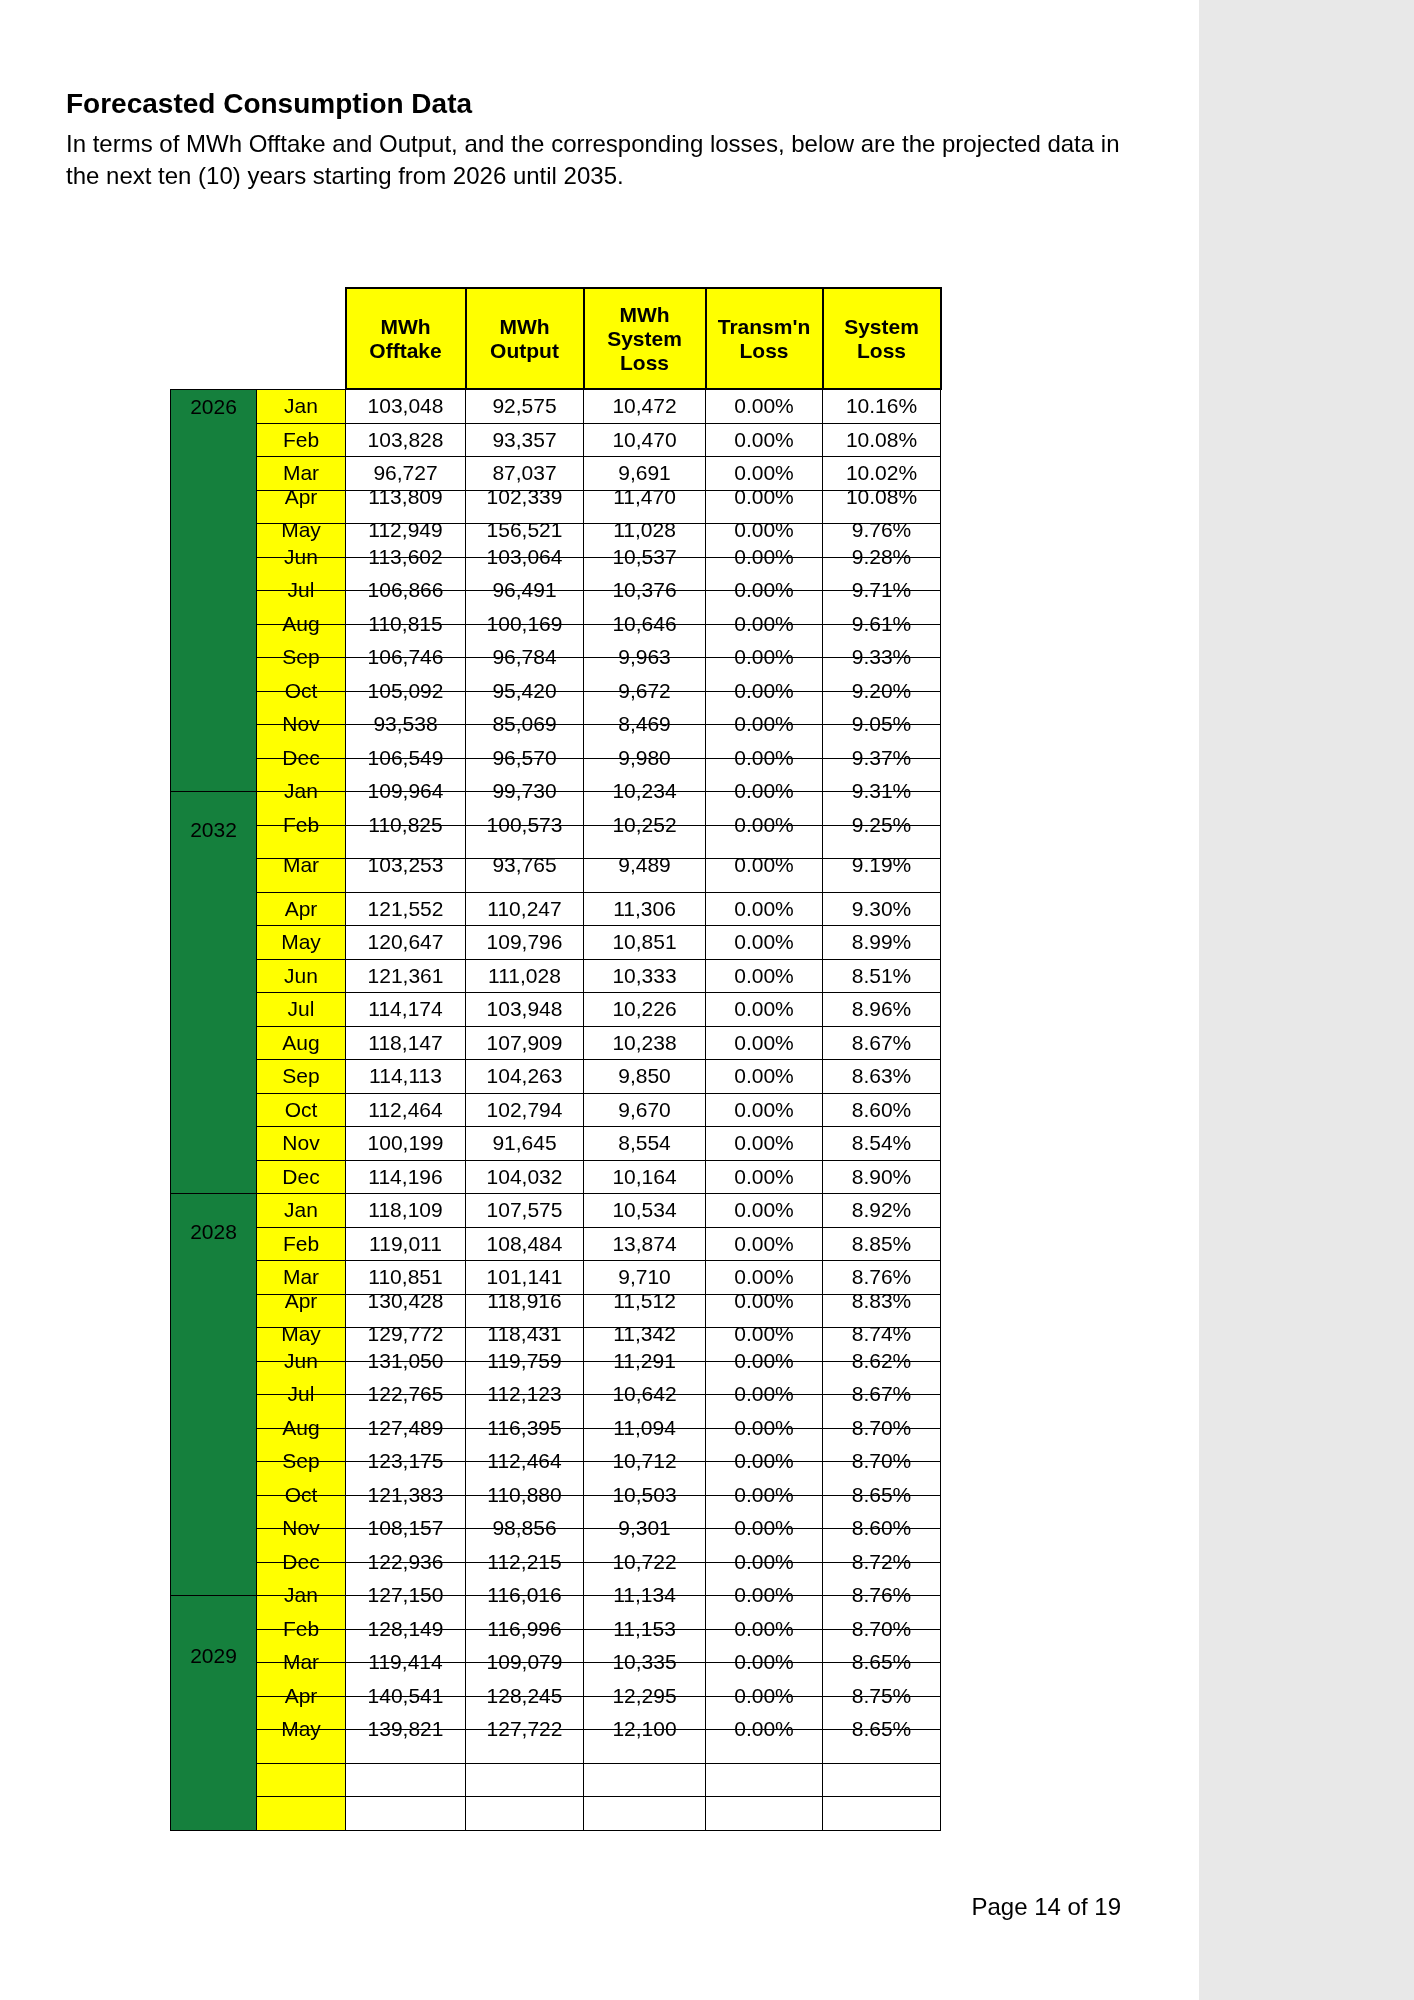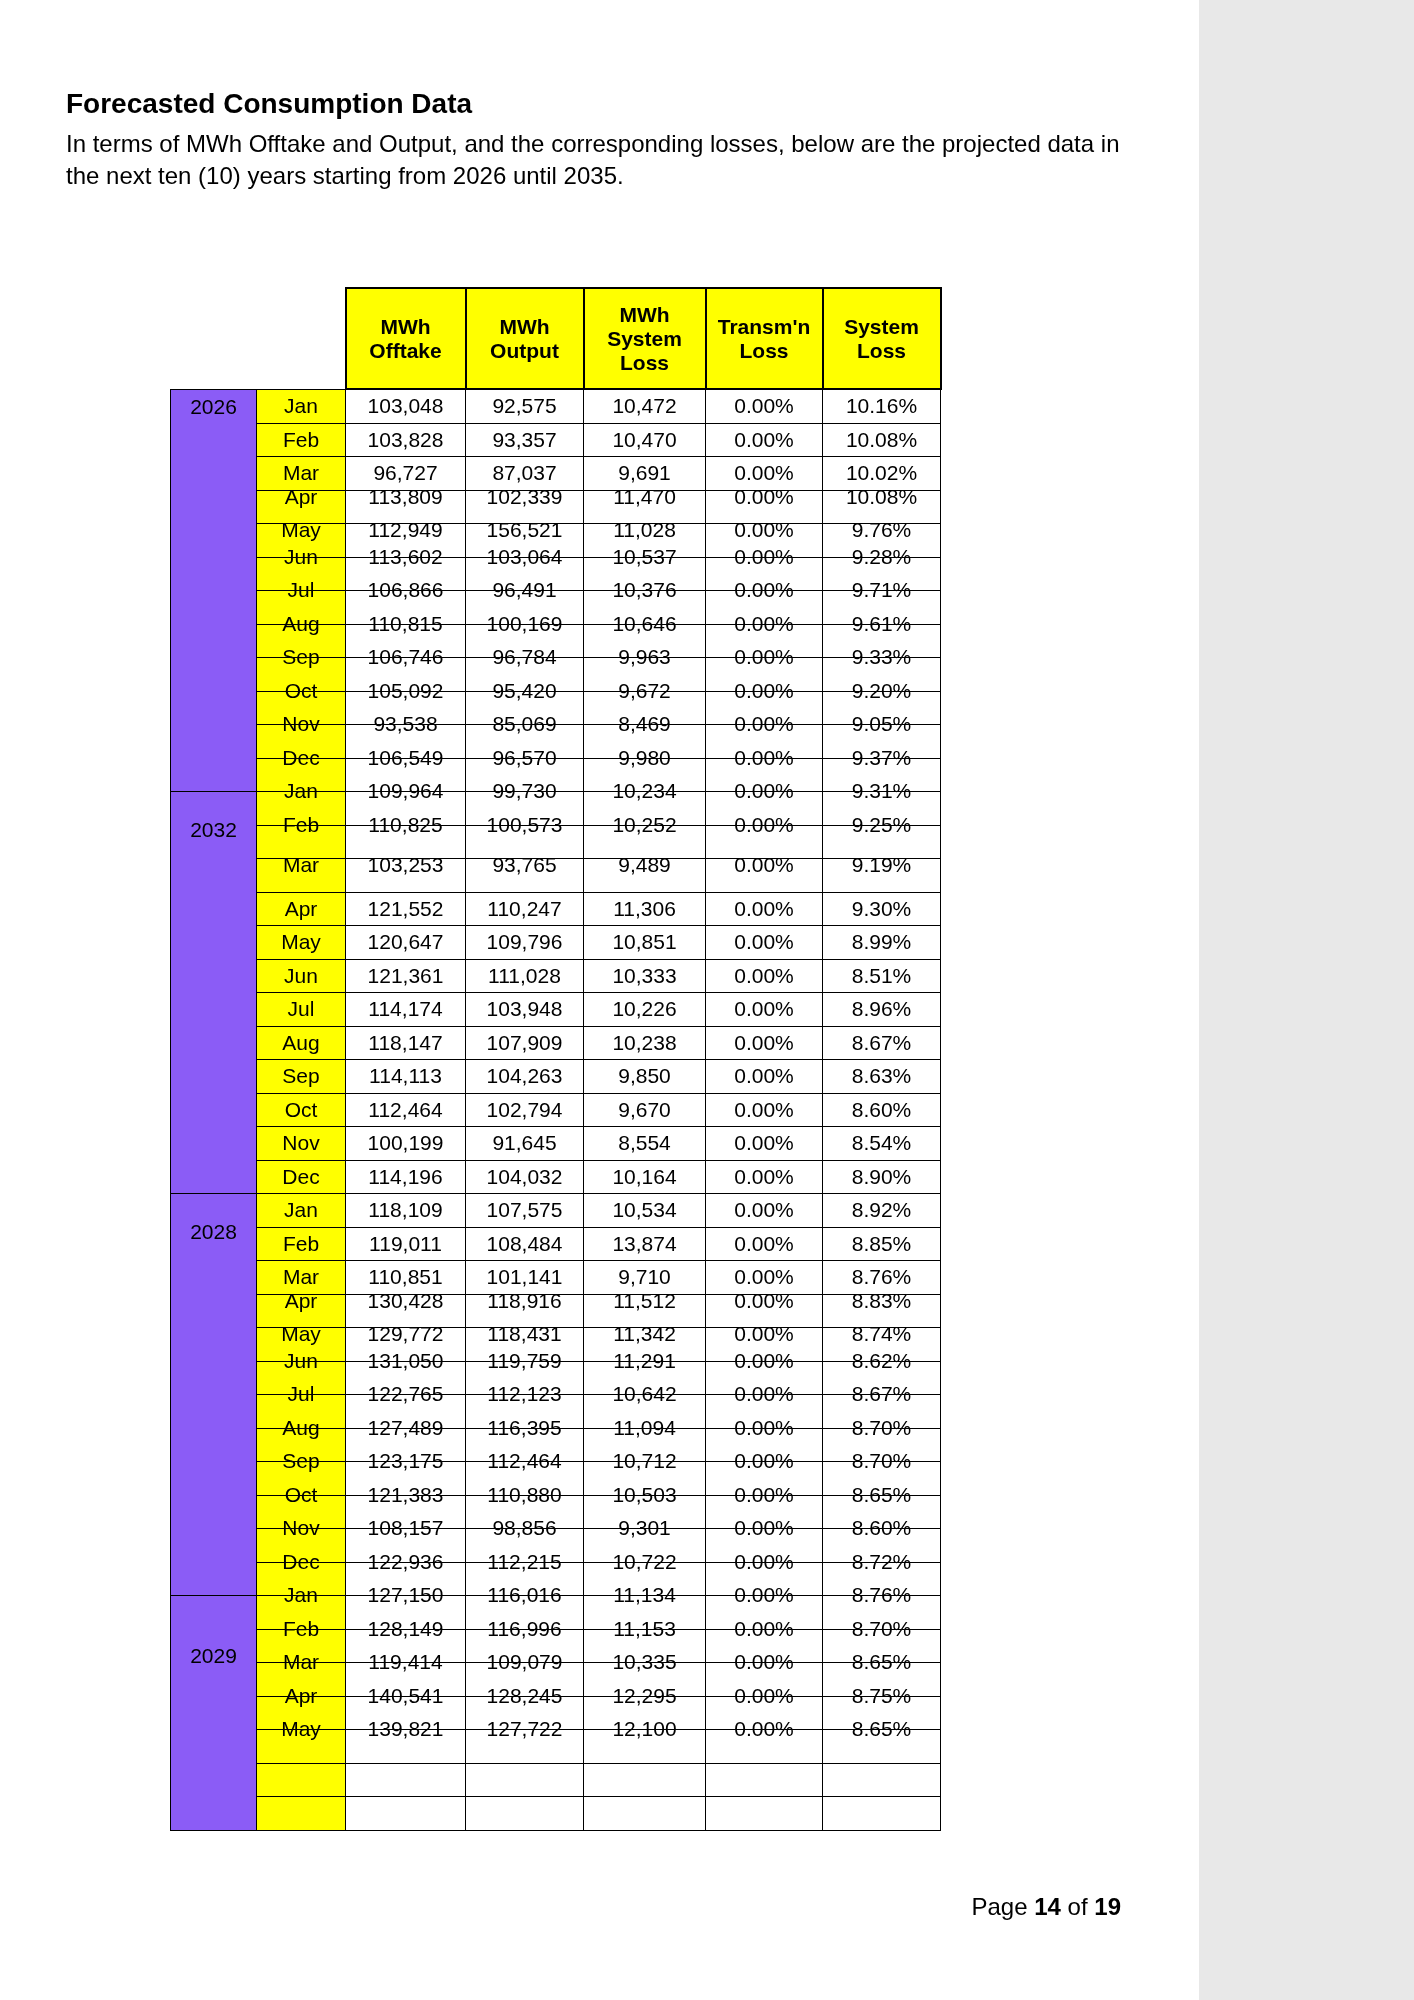--- a/index.html
+++ b/index.html
@@ -43,35 +43,35 @@
     text-align:center; vertical-align:middle;
     padding:0 2px;
   }
   td {
     border:1.5px solid #000;
     height:32.5px;
     padding:0;
     text-align:center; vertical-align:middle;
     overflow:visible;
   }
-  td.ycell { background:#8b5cf6; vertical-align:top; }
+  td.ycell { background:#15803d; vertical-align:top; }
   td.mcell { background:#ffff00; }
   td .cv { display:inline-block; position:relative; line-height:1; }
   tr.high td .cv   { top:-10px; }
   tr.struck td .cv { top:-17px; }
   td.ycell .ylabel { position:relative; text-align:center; }
   td.ycell.y-first .ylabel { padding-top:5px; }
   td.ycell.y-mid   .ylabel { padding-top:26px; }
   td.ycell.y-deep  .ylabel { padding-top:48px;text-align:center; }
 
   .page-footer {
     position:absolute; top:1893px; right:78px;
     font-size:24px;
   }
-  .page-footer b { font-weight:bold; }
+  .page-footer b { font-weight:normal; }
 </style>
 </head>
 <body>
 
 <div class="sheet">
 
   <div class="doc-title">Forecasted Consumption Data</div>
 
   <div class="doc-intro">
     <span>In terms of MWh Offtake and Output, and the corresponding losses, below are the projected data in</span>

